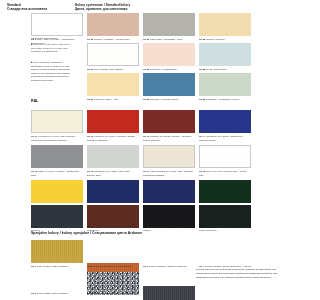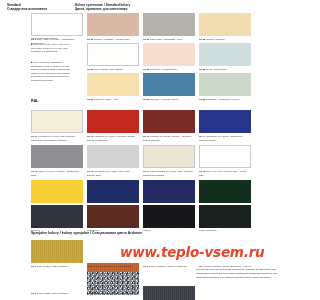--- a/index.html
+++ b/index.html
@@ -196,15 +196,14 @@
 
   <div class="cap" style="left:199px;top:265px"><span class="code">RT 4</span><span class="nm">srebrny metalik / srebro metaliczne - platyna</span></div>
 
   <div class="cap" style="left:31px;top:292px"><span class="code">RT 5</span><span class="nm">fiolet metalik / fiolet metaliczny</span></div>
 
   <div class="sw granite" style="left:87px;top:272px"></div>
   <div class="cap" style="left:87px;top:292px"><span class="code">RT 6</span><span class="nm">granit / struktura granitu - kamien szary</span></div>
 
   <div class="footnote">Z wymienionych powyzej kolorow wykonujemy grzejniki na zamowienie. Dla wybranego wykonczenia powierzchni obowiazuje dodatkowa doplata do ceny katalogowej grzejnika. Przy zakupie grzejnika nalezy podac kod koloru.</div>
 
-  <div class="wm">www.teplo-vsem.ru</div>
 
 </div>
 
 </body></html>

